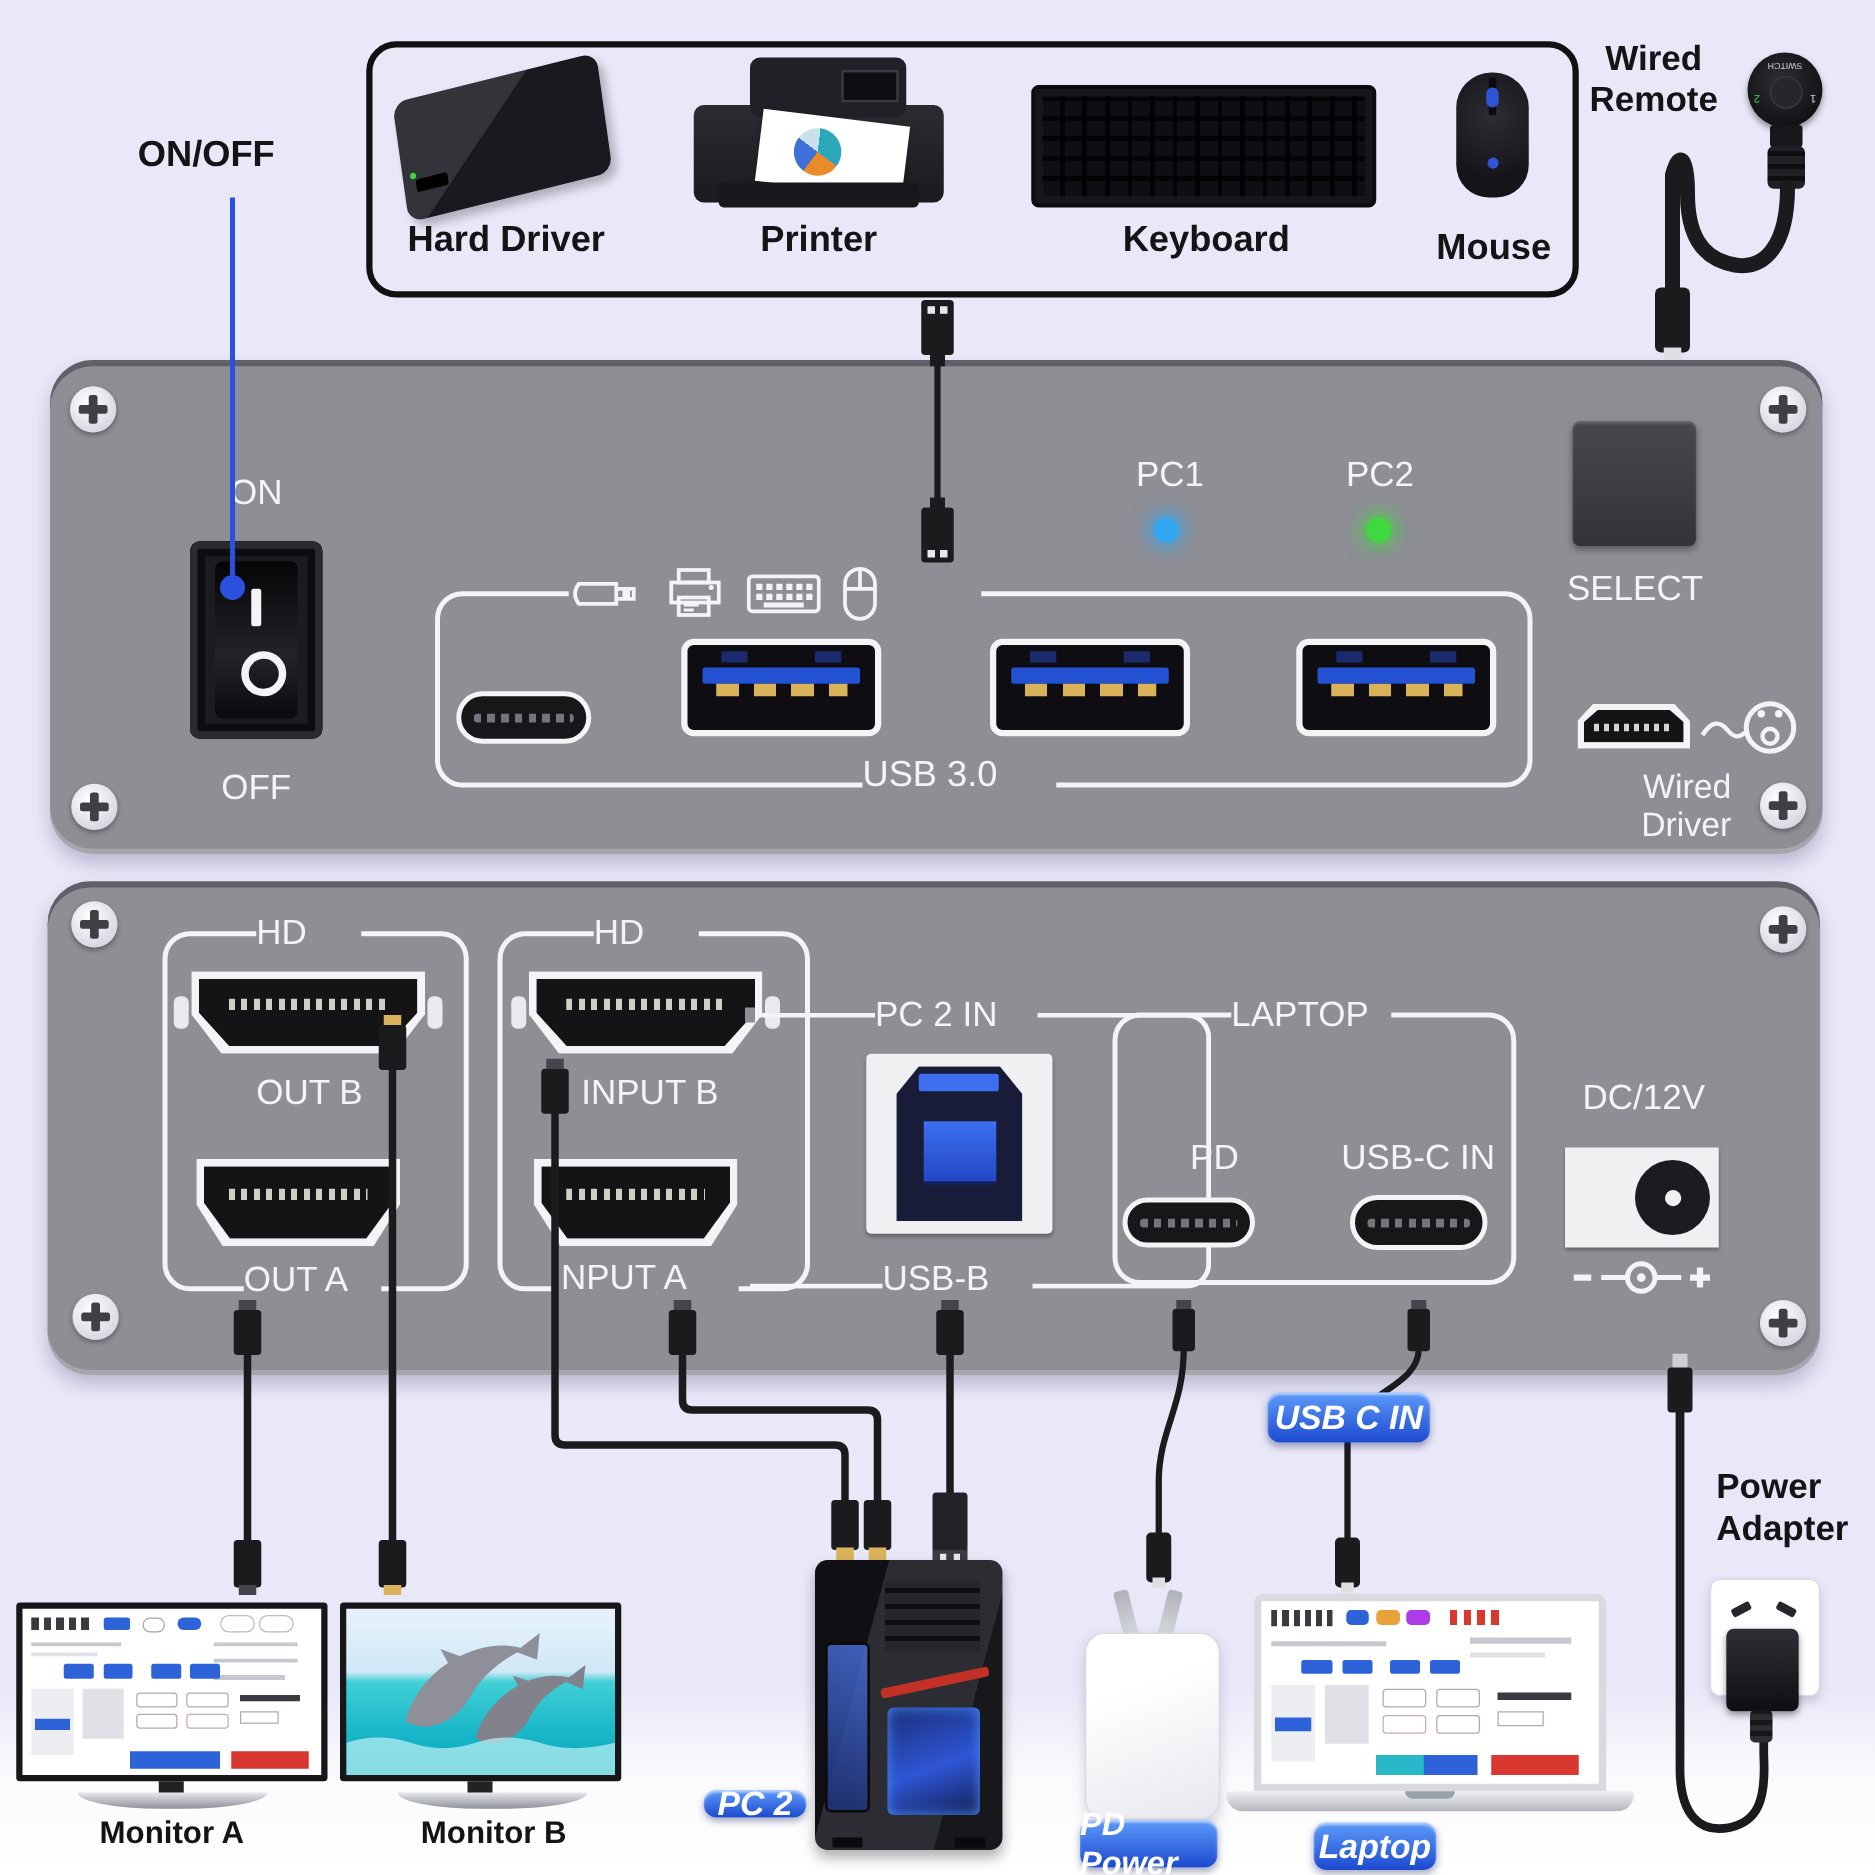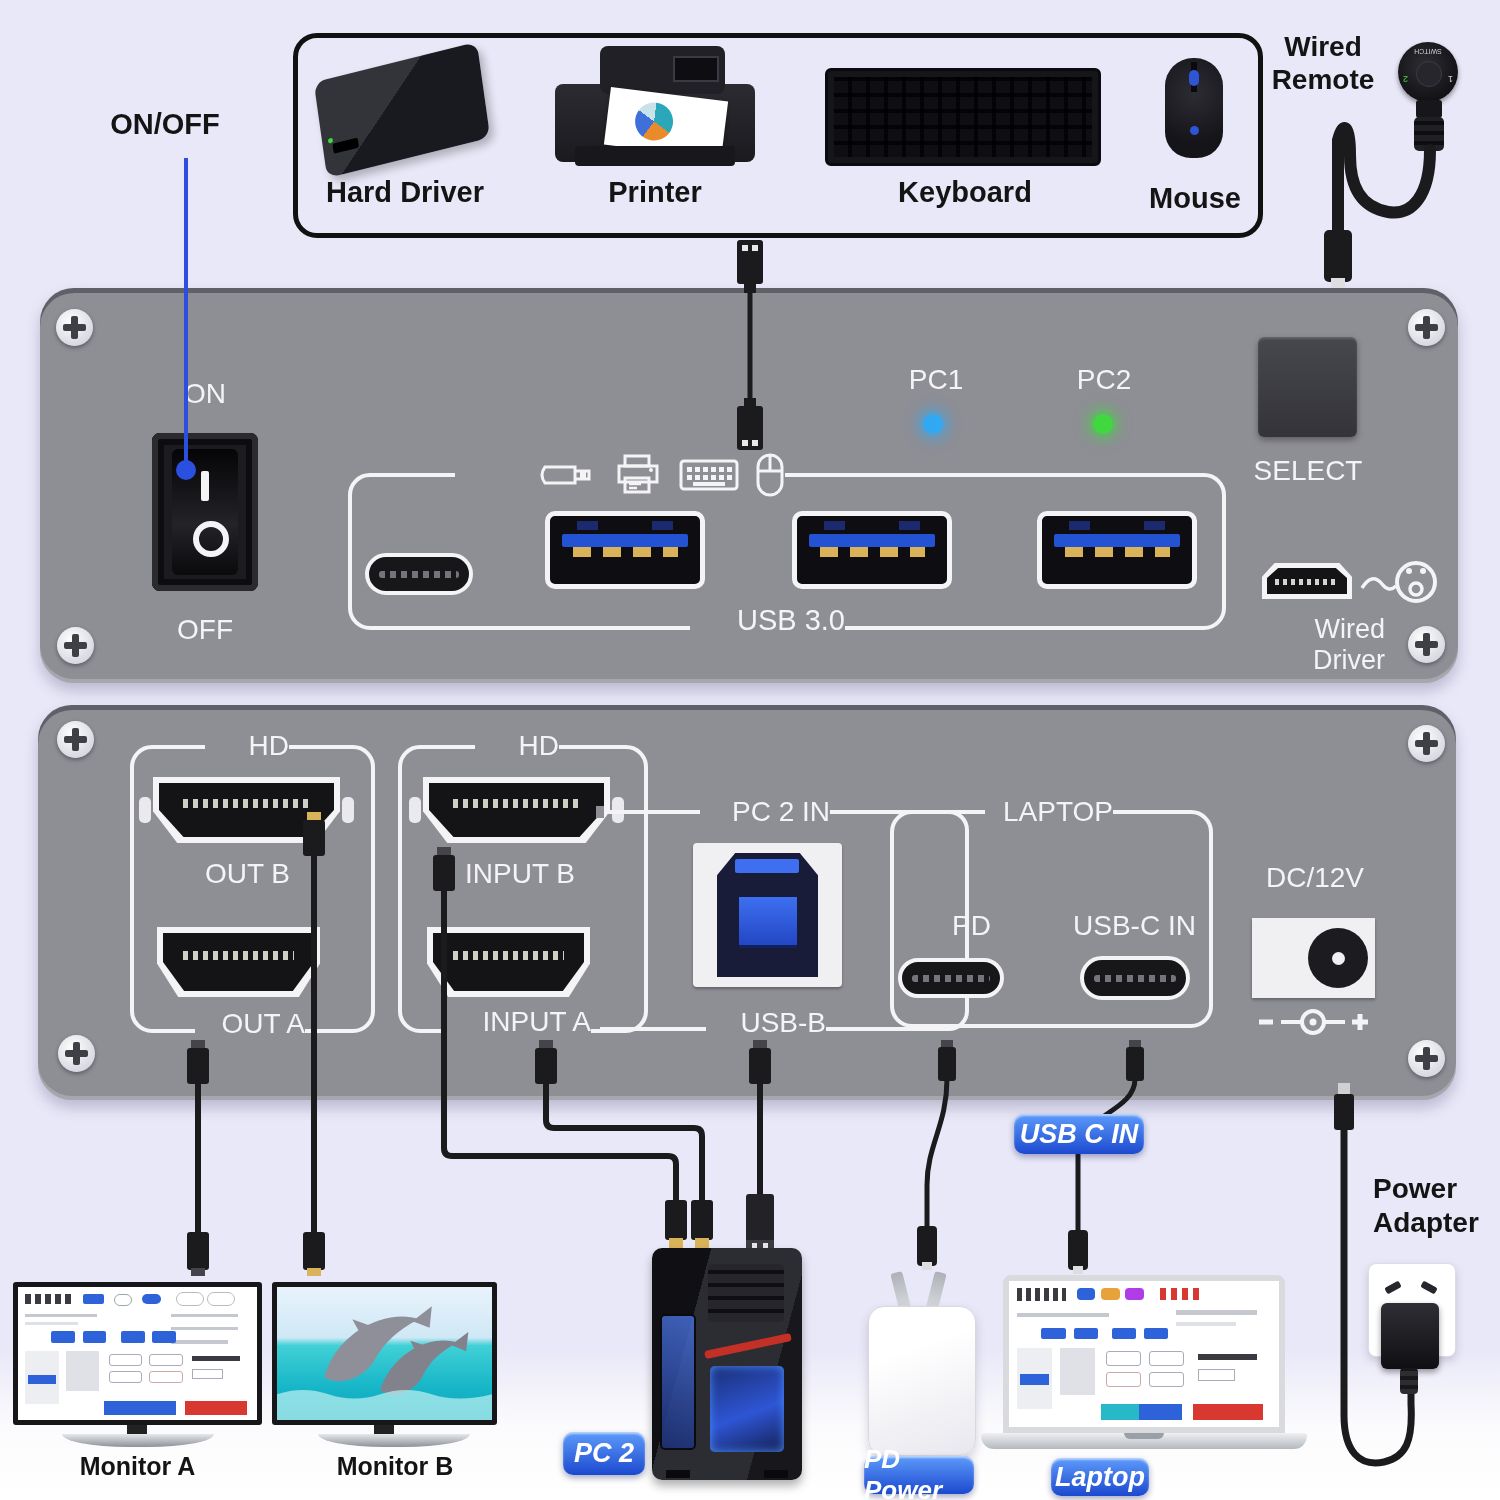--- a/index.html
+++ b/index.html
@@ -10,21 +10,21 @@
   .lbl-black{color:#141414;font-weight:bold;text-align:center;}
   .lbl-white{color:#f4f4f6;text-align:center;}
   .panel{position:absolute;left:40px;width:1418px;background:#8e8e95;border-radius:34px;
     box-shadow:inset 0 5px 0 rgba(40,40,48,.45), inset 0 -4px 0 rgba(255,255,255,.22), 0 8px 14px rgba(70,70,110,.28);}
   .screw{position:absolute;width:37px;height:37px;border-radius:50%;
     background:radial-gradient(circle at 40% 35%,#ffffff,#d9dae2 70%,#c6c7d1);box-shadow:0 2px 4px rgba(0,0,0,.35);}
   .screw i{position:absolute;background:#3f3f46;border-radius:2px;}
   .screw i.h{left:7px;top:15px;width:23px;height:7px;}
   .screw i.v{left:15px;top:7px;width:7px;height:23px;}
   .outline{position:absolute;border:4px solid #f4f4f6;border-radius:22px;}
-  .chip{position:absolute;background:#8e8e95;color:#f4f4f6;display:flex;align-items:center;justify-content:flex-end;white-space:nowrap;}
+  .chip{position:absolute;background:#8e8e95;color:#f4f4f6;display:flex;align-items:center;justify-content:flex-start;white-space:nowrap;}
   .usba{position:absolute;background:#0e0e12;border:5px solid #f4f4f6;border-radius:10px;}
   .usba .tongue{position:absolute;left:8%;top:26%;width:84%;height:20%;background:#2353d2;border-radius:2px;}
   .usba .teeth{position:absolute;left:15%;top:46%;width:70%;height:15%;
     background:repeating-linear-gradient(90deg,#d9b25a 0 18px,transparent 18px 30px);}
   .usba .bump{position:absolute;width:14%;height:12%;background:#1b2a6e;top:8%;}
   .usbc{position:absolute;border:4px solid #f4f4f6;border-radius:22px;background:#17171a;}
   .usbc .pins{position:absolute;left:10%;right:10%;top:42%;height:7px;border-radius:3px;
     background:repeating-linear-gradient(90deg,#74747c 0 6px,transparent 6px 11px);}
   .hdmi{position:absolute;background:#f4f4f6;clip-path:polygon(0 0,100% 0,100% 52%,87% 100%,13% 100%,0 52%);}
   .hdmi .in{position:absolute;left:6px;right:6px;top:6px;bottom:6px;background:#141417;
@@ -475,21 +475,21 @@
     <div class="abs" style="left:8px;top:66px;width:32px;height:132px;border-radius:5px;border:2px solid #0b0b0f;
          background:linear-gradient(200deg,#4a74e0cc,#1b2f77dd);"></div>
     <div class="abs" style="left:56px;top:16px;width:76px;height:58px;border-radius:4px;
          background:repeating-linear-gradient(0deg,#26262c 0 9px,#0f0f13 9px 13px);"></div>
     <div class="abs" style="left:52px;top:94px;width:88px;height:8px;background:#c23026;transform:rotate(-12deg);border-radius:3px;"></div>
     <div class="abs" style="left:58px;top:118px;width:74px;height:86px;border-radius:5px;
          background:linear-gradient(160deg,#1b2f77,#2e55d4 55%,#142052);box-shadow:inset 0 0 10px #4a8cf8;"></div>
     <div class="abs" style="left:14px;top:222px;width:24px;height:8px;background:#0a0a0d;"></div>
     <div class="abs" style="left:112px;top:222px;width:24px;height:8px;background:#0a0a0d;"></div>
   </div>
-  <div class="badge" style="left:563px;top:1432px;width:82px;height:43px;font-size:27px;">
+  <div class="badge" style="left:563px;top:1432px;width:82px;height:22px;font-size:27px;">
     <span>PC 2</span>
     </div>
 
   <div class="abs" style="left:895px;top:1272px;width:12px;height:40px;background:linear-gradient(180deg,#aeb2b8,#d9dce0);transform:rotate(-14deg);border-radius:3px;"></div>
   <div class="abs" style="left:930px;top:1272px;width:12px;height:40px;background:linear-gradient(180deg,#aeb2b8,#d9dce0);transform:rotate(14deg);border-radius:3px;"></div>
   <div class="abs" style="left:868px;top:1306px;width:106px;height:148px;border-radius:16px;
        background:linear-gradient(160deg,#ffffff 30%,#e7e7ee);border:1px solid #d8d8e0;box-shadow:0 5px 10px rgba(90,90,120,.25);"></div>
   <div class="badge" style="left:864px;top:1456px;width:110px;height:38px;font-size:26px;">
     <span>PD Power</span>
     </div>

